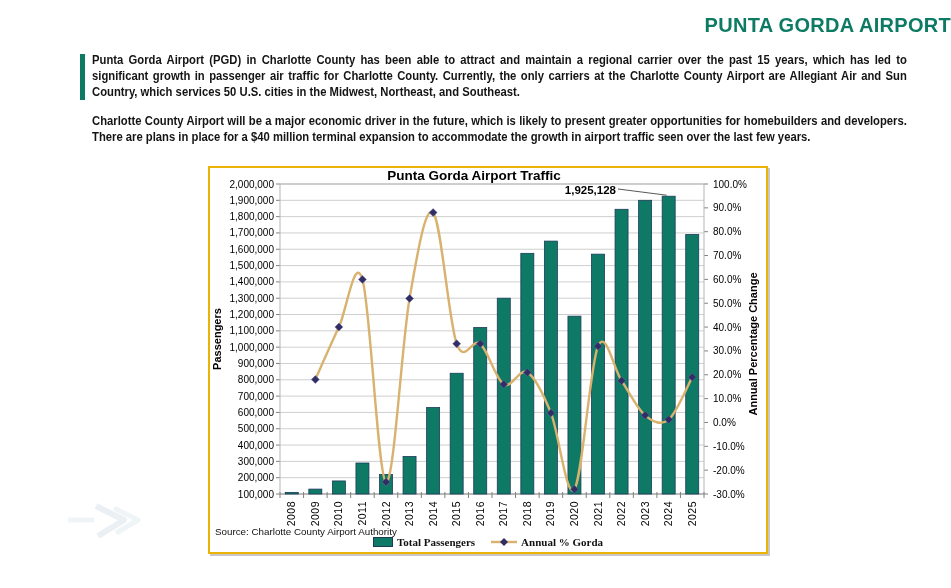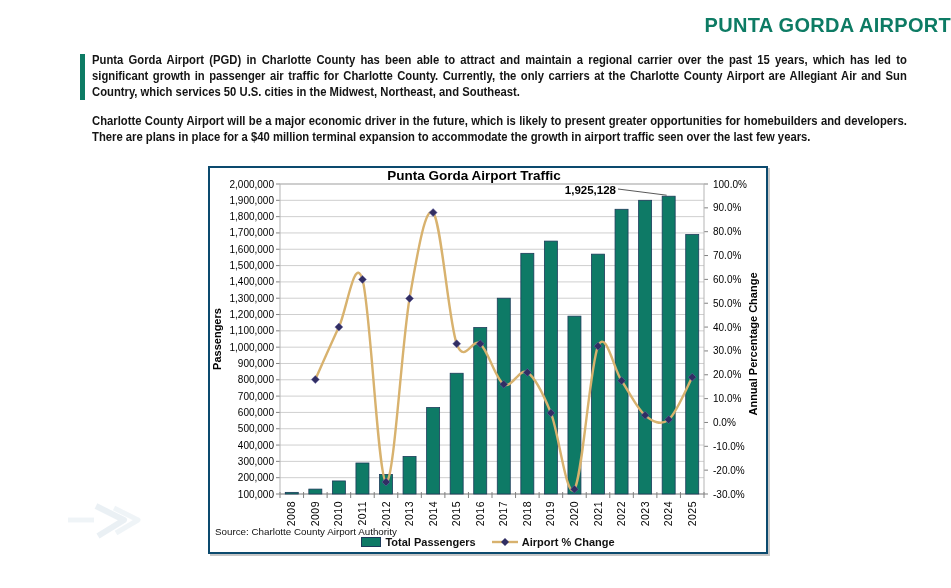--- a/index.html
+++ b/index.html
@@ -18,32 +18,32 @@
   .body-copy{
     position:absolute; left:92px; width:926px;
     transform:scaleX(0.88); transform-origin:left top;
     font-size:12.8px; font-weight:bold; color:#141414;
     line-height:16px; text-align:justify;
   }
   .para1{ top:52px; }
   .para2{ top:113px; }
   .chart-frame{
     position:absolute; left:208px; top:166px; width:556px; height:384px;
-    background:#ffffff; border:2px solid #0c4a6e;
+    background:#ffffff; border:2px solid #eab308;
     box-shadow:2px 2px 0 rgba(0,0,0,0.22);
   }
   #chart-svg{ display:block; }
   #chart-svg text{ font-family:"Liberation Sans", sans-serif; fill:#000; }
   .source-note{
     position:absolute; left:5px; top:358px; font-size:9.8px; color:#111; white-space:nowrap;text-align:center;
   }
   .legend{
     position:absolute; left:0; right:0; top:368px;
     display:flex; justify-content:center; align-items:center; gap:16px;
-    font-size:11px; font-weight:bold; color:#111;
+    font-size:11px; font-weight:bold; color:#111;font-family:Liberation Serif, serif;
   }
   .legend-item{ display:flex; align-items:center; gap:4px; }
   .swatch{
     display:inline-block; width:18px; height:8px; background:#0E7A66; border:1px solid #1C3B5A;
   }
   .line-sample{ display:inline-block; width:26px; height:10px; }
   .watermark{
     position:absolute; left:58px; top:498px; width:100px; height:48px; opacity:0.16;
   }
 </style>
@@ -237,21 +237,21 @@
         <span class="swatch"></span>
         <span>Total Passengers</span>
       </div>
       <div class="legend-item">
         <span class="line-sample">
           <svg width="26" height="10">
             <line x1="0" y1="5" x2="26" y2="5" stroke="#D8B26E" stroke-width="2.4"></line>
             <path d="M 13 1 L 17 5 L 13 9 L 9 5 Z" fill="#312E63"></path>
           </svg>
         </span>
-        <span>Airport % Change</span>
+        <span>Annual % Gorda</span>
       </div>
     </div>
   </div>
 
   <div class="watermark">
     <svg width="100" height="48" viewBox="0 0 100 48">
       <polyline points="38,8 66,22 40,38" fill="none" stroke="#7FA4C0" stroke-width="6" stroke-linejoin="round"></polyline>
       <polyline points="56,10 80,22 58,35" fill="none" stroke="#9FBCD2" stroke-width="5" stroke-linejoin="round"></polyline>
       <line x1="10" y1="22" x2="36" y2="22" stroke="#9FBCD2" stroke-width="5"></line>
     </svg>

